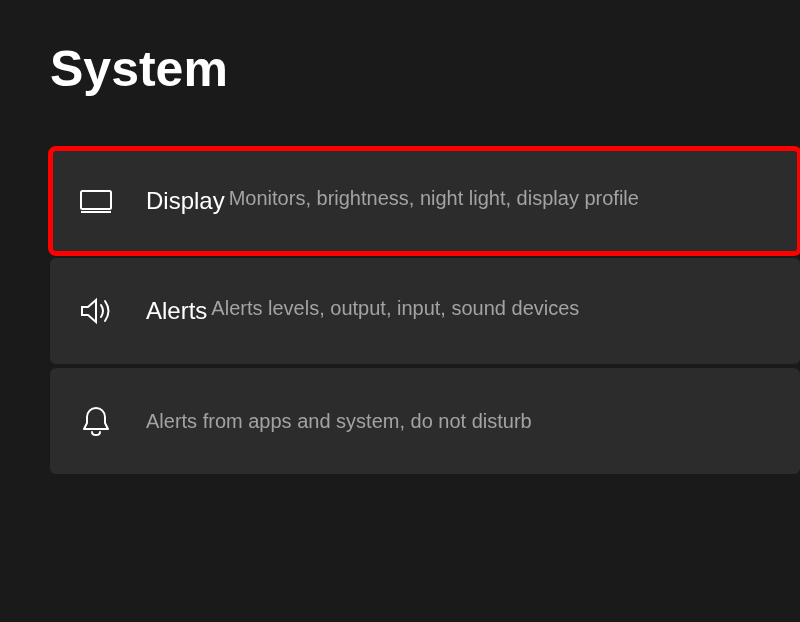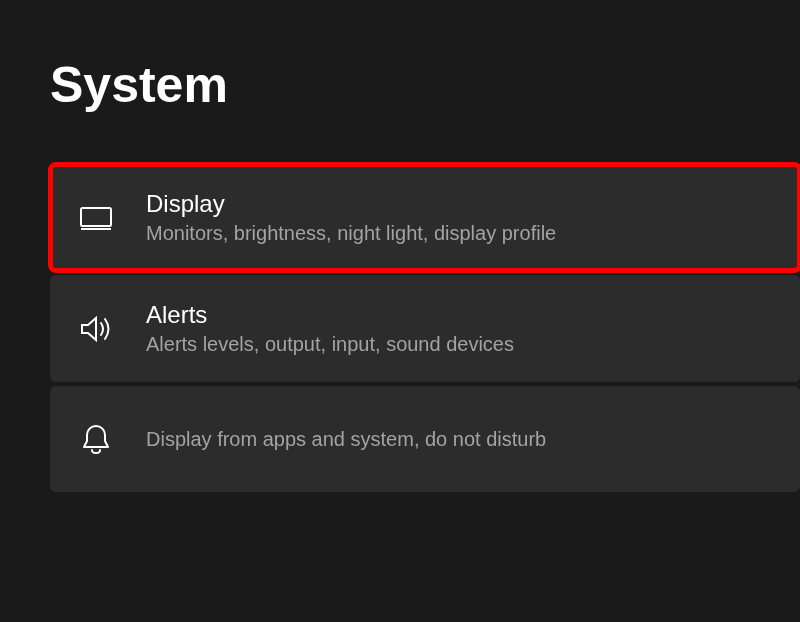--- a/index.html
+++ b/index.html
@@ -9,21 +9,21 @@
     }
     body {
       background-color: #1a1a1a;
       font-family: "Segoe UI", -apple-system, BlinkMacSystemFont, sans-serif;
       width: 800px;
       height: 622px;
       overflow: hidden;
       color: #ffffff;
     }
     .page {
-      padding: 56px 0 0 50px;
+      padding: 40px 0 0 50px;
     }
     .page-title {
       font-size: 50px;
       font-weight: 600;
       color: #ffffff;
       margin-bottom: 50px;
     }
     .settings-list {
       display: flex;
       flex-direction: column;
@@ -52,21 +52,21 @@
       justify-content: center;
       flex-shrink: 0;
       color: #ffffff;
     }
     .item-icon svg {
       width: 100%;
       height: 100%;
     }
     .item-text {
       display: flex;
-      flex-direction: column;
+      flex-direction: row;
       gap: 4px;
     }
     .item-title {
       font-size: 24px;
       font-weight: 400;
       color: #ffffff;
     }
     .item-subtitle {
       font-size: 20px;
       font-weight: 400;
@@ -109,18 +109,18 @@
     </div>
 
     <div class="settings-item">
       <div class="item-icon">
         <svg viewBox="0 0 36 36" fill="none" stroke="currentColor" stroke-width="2" stroke-linecap="round" stroke-linejoin="round">
           <path d="M18 5 C13 5 9 9 9 14 L9 20 L6 26 L30 26 L27 20 L27 14 C27 9 23 5 18 5 Z"></path>
           <path d="M14 29 C14 31 16 32 18 32 C20 32 22 31 22 29"></path>
         </svg>
       </div>
       <div class="item-text">
-        <div class="item-subtitle">Display from apps and system, do not disturb</div>
+        <div class="item-subtitle">Alerts from apps and system, do not disturb</div>
       </div>
     </div>
 
   </div>
 </div>
 
 </body></html>

